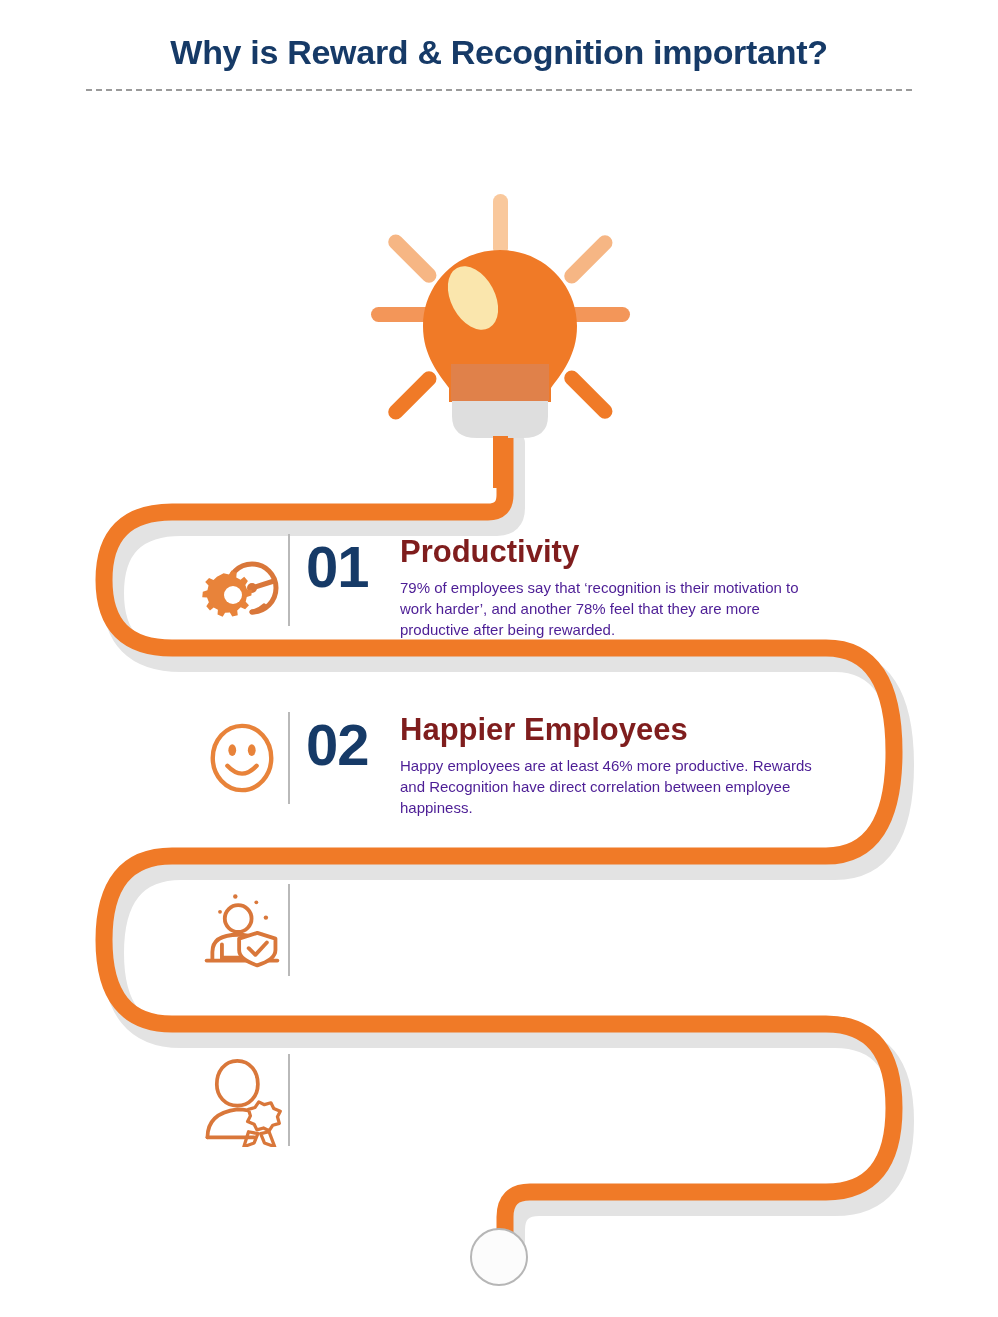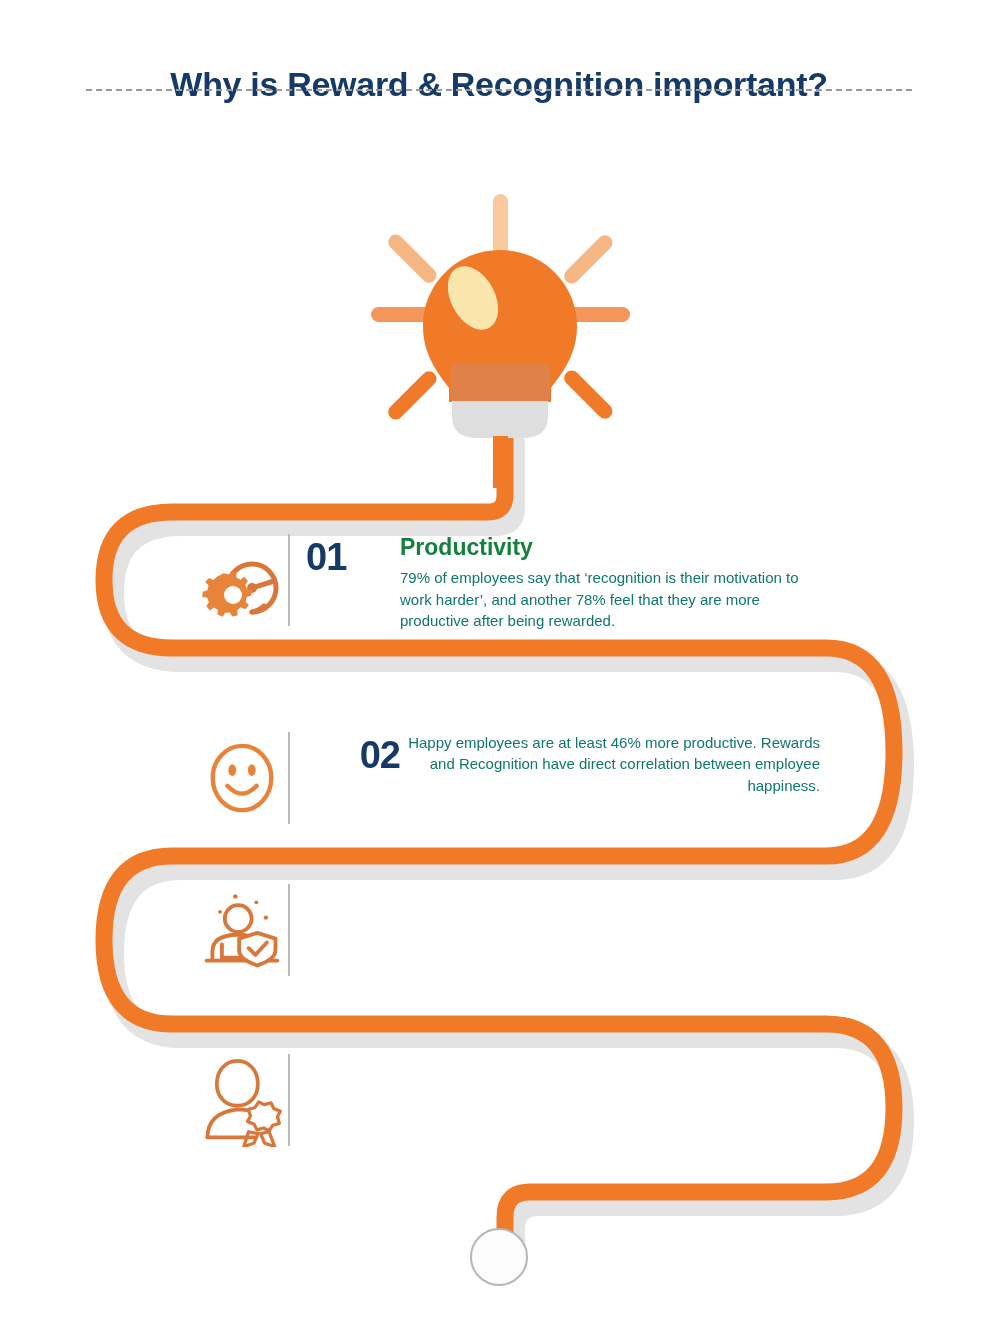--- a/index.html
+++ b/index.html
@@ -24,21 +24,20 @@
   #page-title {
     position:absolute;
     left:0; top:33px;
     width:998px;
     text-align:center;
     font-size:34px;
     font-weight:bold;
     color:#163A67;
     letter-spacing:-0.3px;
     font-family:"Liberation Sans", sans-serif;
-    margin-top:32px;
   }
   #title-divider {
     position:absolute;
     left:86px; top:89px;
     width:826px; height:0;
     border-top:2px dashed #9a9a9a;
   }
 
   
   #track {
@@ -65,50 +64,50 @@
   }
   .row-sep {
     width:2px;
     height:92px;
     background:#b9b9b9;
     flex:0 0 2px;
     margin-top:4px;
   }
   .row-num {
     flex:0 0 110px;
-    font-size:38px;
+    font-size:58px;
     font-weight:bold;
     color:#163A67;
     letter-spacing:-1px;
     line-height:1;
     padding-left:16px;
     padding-top:8px;
     font-family:"Liberation Sans", sans-serif;
   }
   .row-text {
     flex:1 1 auto;
     padding-top:4px;
   }
   .row-heading {
-    font-size:23px;
+    font-size:31px;
     font-weight:bold;
-    color:#15803d;
+    color:#7f1d1d;
     line-height:1.15;
     margin-bottom:7px;
     font-family:"Liberation Sans", sans-serif;
   }
   .row-body {
     font-size:15px;
-    color:#0f766e;
+    color:#4c1d95;
     line-height:1.42;
     font-family:"Liberation Sans", sans-serif;
   }
 
   #row-0 { left:196px; top:530px; width:700px; }
-  #row-1 { left:196px; top:728px; width:700px;text-align:right; }
+  #row-1 { left:196px; top:708px; width:700px; }
   #row-2 { left:196px; top:880px; width:700px; }
   #row-3 { left:196px; top:1050px; width:700px; }
 
   #row-2 .row-body, #row-3 .row-body { width:438px; }
   #row-0 .row-body { width:420px; }
   #row-1 .row-body { width:420px; }
 
   
   #bulb {
     position:absolute;
@@ -235,20 +234,21 @@
       <svg viewBox="0 0 80 80" width="78" height="78">
         <ellipse cx="40" cy="40" rx="30" ry="33" fill="none" stroke="#E8833A" stroke-width="4.5"></ellipse>
         <ellipse cx="30" cy="32" rx="4" ry="6" fill="#E8833A"></ellipse>
         <ellipse cx="50" cy="32" rx="4" ry="6" fill="#E8833A"></ellipse>
         <path d="M 25 48 Q 40 64 55 48" fill="none" stroke="#E8833A" stroke-width="4.5" stroke-linecap="round"></path>
       </svg>
     </div>
     <div class="row-sep"></div>
     <div class="row-num">02</div>
     <div class="row-text">
+      <div class="row-heading">Happier Employees</div>
       <div class="row-body">Happy employees are at least 46% more productive. Rewards and Recognition have direct correlation between employee happiness.</div>
     </div>
   </div>
 
   <div class="row" id="row-2">
     <div class="row-icon">
       <svg viewBox="0 0 90 90" width="86" height="86">
 
         <circle cx="22" cy="26" r="2" fill="#D9773A"></circle>
         <circle cx="38" cy="10" r="2.3" fill="#D9773A"></circle>

